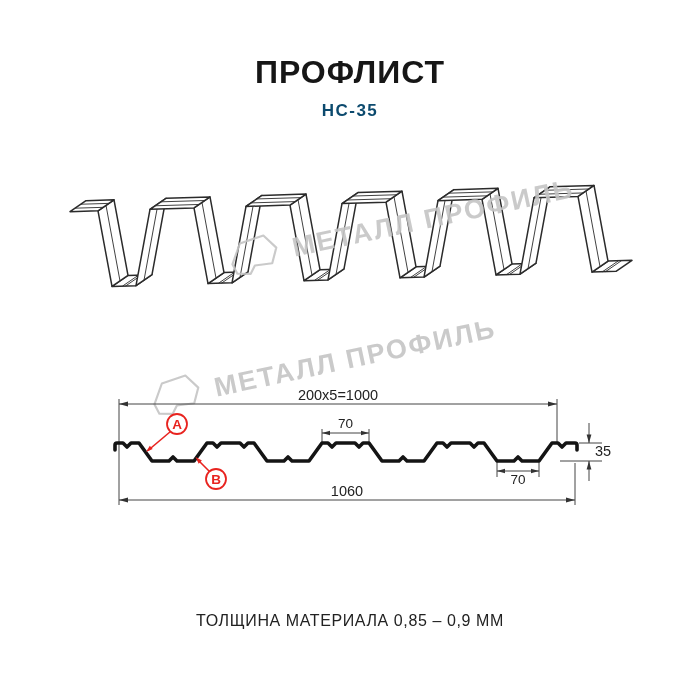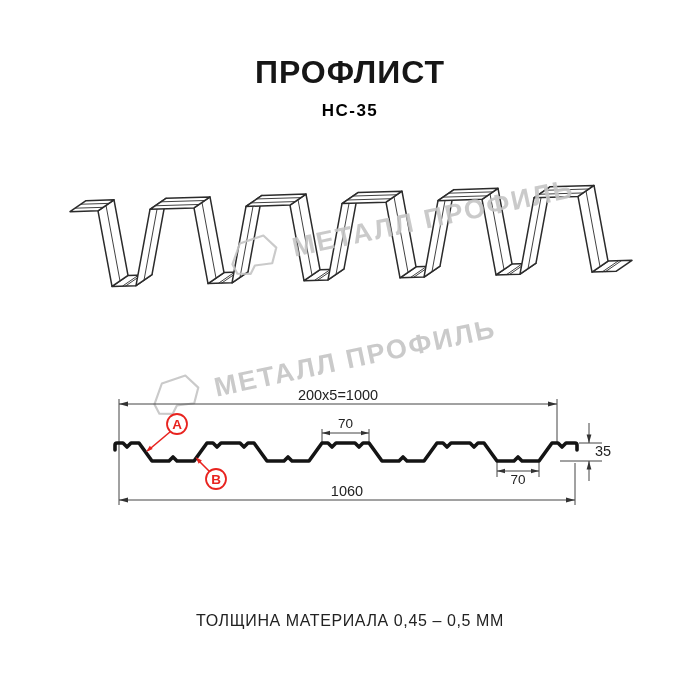--- a/index.html
+++ b/index.html
@@ -1,21 +1,21 @@
 <!DOCTYPE html>
 <html><head>
 <meta charset="utf-8">
 <style>
   html,body{margin:0;padding:0;background:#fff;}
   .page{position:relative;width:700px;height:700px;background:#ffffff;overflow:hidden;
         font-family:"Liberation Sans",sans-serif;}
   .title{position:absolute;top:54px;left:0;width:700px;text-align:center;
          font-size:32px;font-weight:800;letter-spacing:1px;color:#161616;}
   .subtitle{position:absolute;top:101px;left:0;width:700px;text-align:center;
-         font-size:17px;font-weight:600;letter-spacing:1.5px;color:#000000;}
+         font-size:17px;font-weight:600;letter-spacing:1.5px;color:#0c4a6e;}
   .footer-note{position:absolute;top:612px;left:0;width:700px;text-align:center;
          font-size:16px;font-weight:500;letter-spacing:.6px;color:#222;}
   .wm{position:absolute;display:flex;align-items:center;gap:10px;
       transform:rotate(-12deg);transform-origin:left center;
       font-weight:700;font-size:27px;letter-spacing:2px;white-space:nowrap;
       color:#c5c5c5;opacity:.9;}
   .wm .logo{flex:0 0 auto;}
   #wm1{left:226px;top:240px;z-index:3;}
   #wm2{left:148px;top:380px;z-index:1;}
   #iso{position:absolute;left:60px;top:168px;z-index:2;}
@@ -178,14 +178,14 @@
     </g>
 
     <g>
       <circle class="red" cx="156" cy="94" r="10"></circle>
       <text class="redtext" x="156" y="98.5" text-anchor="middle">В</text>
       <path class="redline" d="M149.5 86.5 L137.5 74.5"></path>
       <path class="redfill" d="M135.5 72 L141.9 75.4 L138.7 78.8 Z"></path>
     </g>
   </svg>
 
-  <div class="footer-note">ТОЛЩИНА МАТЕРИАЛА 0,45 – 0,5 ММ</div>
+  <div class="footer-note">ТОЛЩИНА МАТЕРИАЛА 0,85 – 0,9 ММ</div>
 </div>
 
 </body></html>

